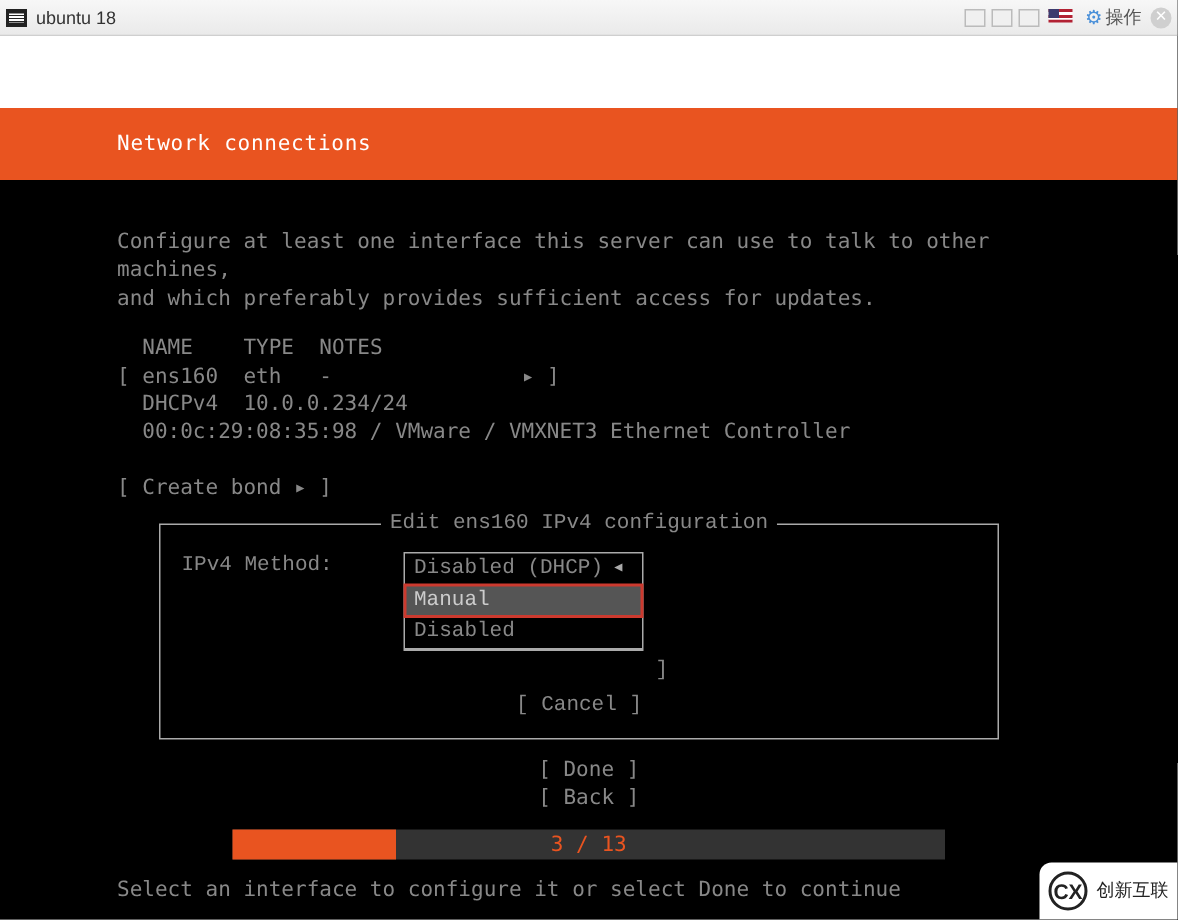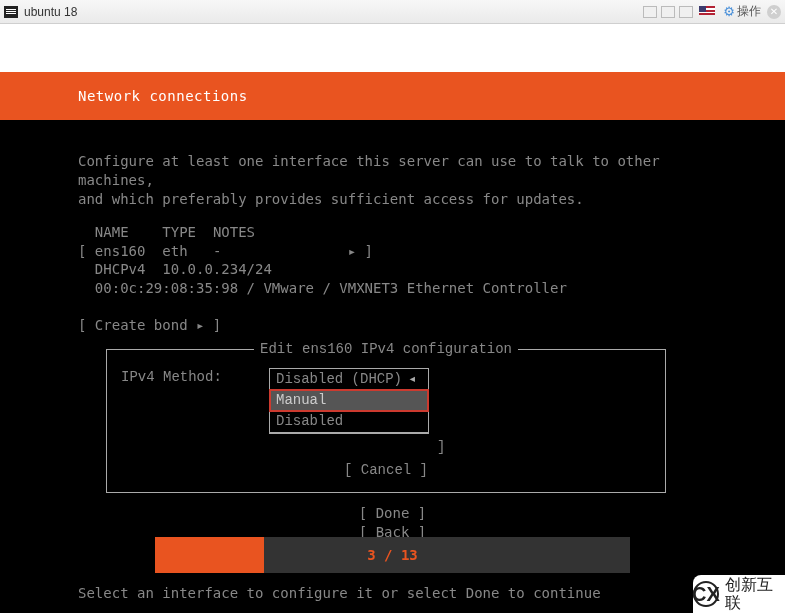--- a/index.html
+++ b/index.html
@@ -128,29 +128,29 @@
     color:#888;
     text-align:center;
     line-height:1.4;
   }
   .progress-wrap {
     position:absolute;
     bottom:40px;
     left:0; right:0;
   }
   .progress-bar {
-    height:36px;
+    height:20px;
     background:#333;
     margin: 0 155px;
     position:relative;
     display:flex;
     align-items:center;
     justify-content:center;
     color:#e95420;
-    font-weight:bold;
+    font-weight:normal;
   }
   .progress-fill {
     position:absolute;
     left:0; top:0; bottom:0;
     background:#e95420;
   }
   .progress-text { position:relative; z-index:1;}
   .hint {
     position:absolute;
     bottom:12px;
@@ -164,23 +164,23 @@
     background:#fff;
     border-top-left-radius:8px;
     display:flex;
     align-items:center;
     justify-content:center;
     font-family: Arial,sans-serif;
     box-shadow: -1px -1px 4px rgba(0,0,0,.2);
   }
   .watermark .wm-circle{
     width:26px;height:26px;border:2px solid #222;border-radius:50%;
-    display:flex;align-items:center;justify-content:center;font-weight:bold;font-size:20px;color:#222;margin-right:6px;
-  }
-  .watermark .wm-txt{font-size:16px;color:#222;line-height:1.1;}
+    display:flex;align-items:center;justify-content:center;font-weight:bold;font-size:14px;color:#222;margin-right:6px;
+  }
+  .watermark .wm-txt{font-size:12px;color:#222;line-height:1.1;}
 </style>
 </head>
 <body>
 
 <div class="titlebar">
   <span class="tb-icon"></span>
   <span>ubuntu 18</span>
   <span class="sp"></span>
   <span class="tb-ctrl"></span>
   <span class="tb-ctrl"></span>

